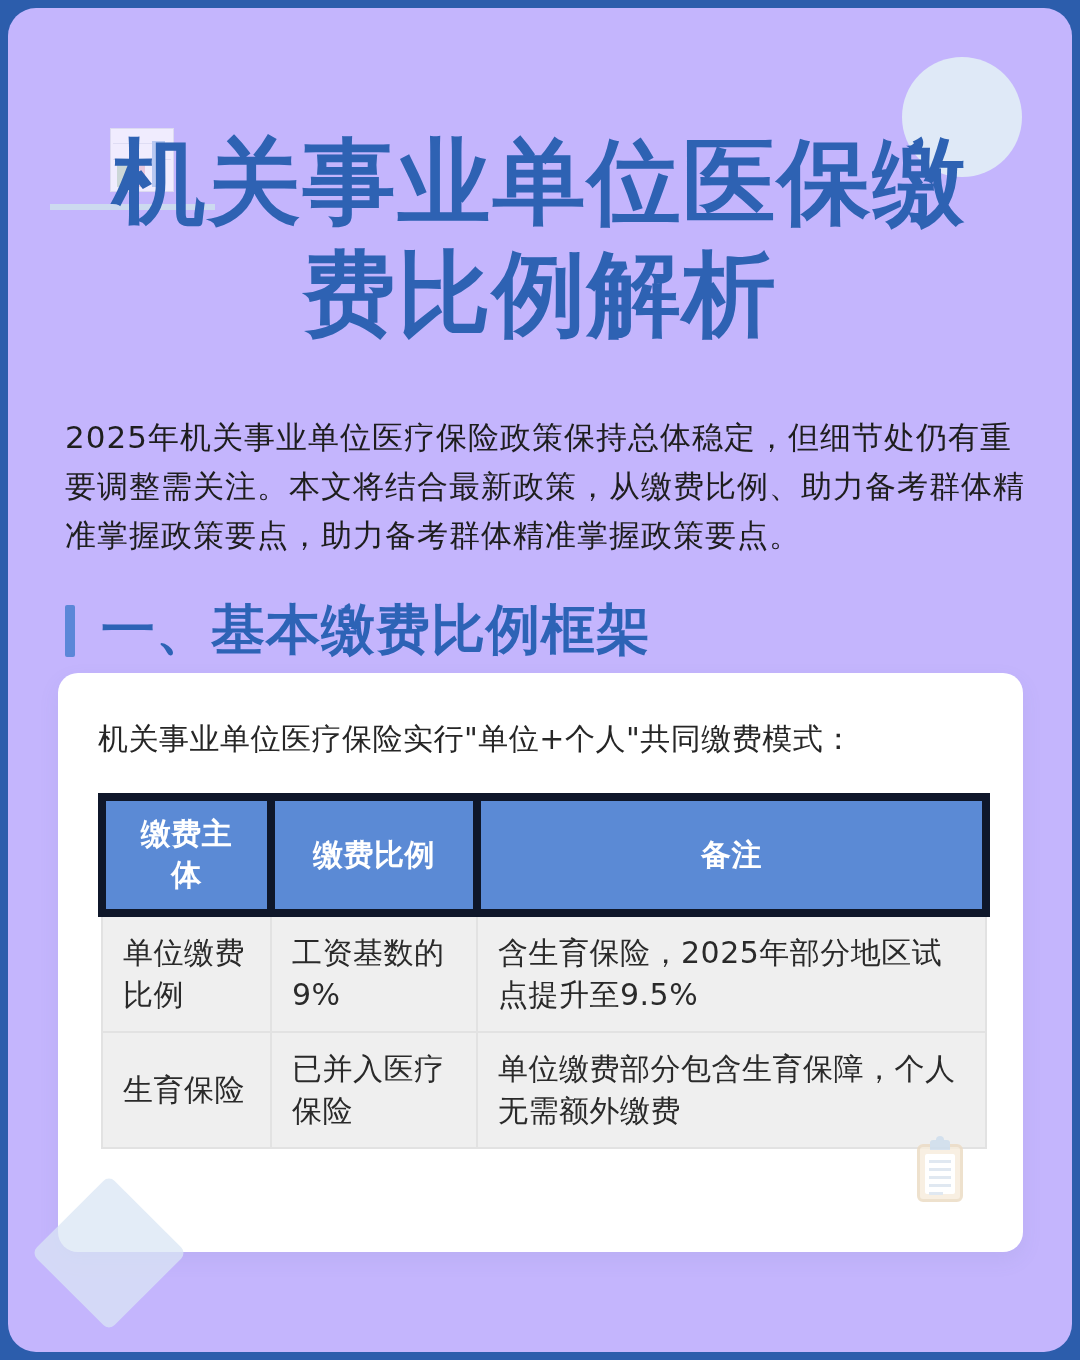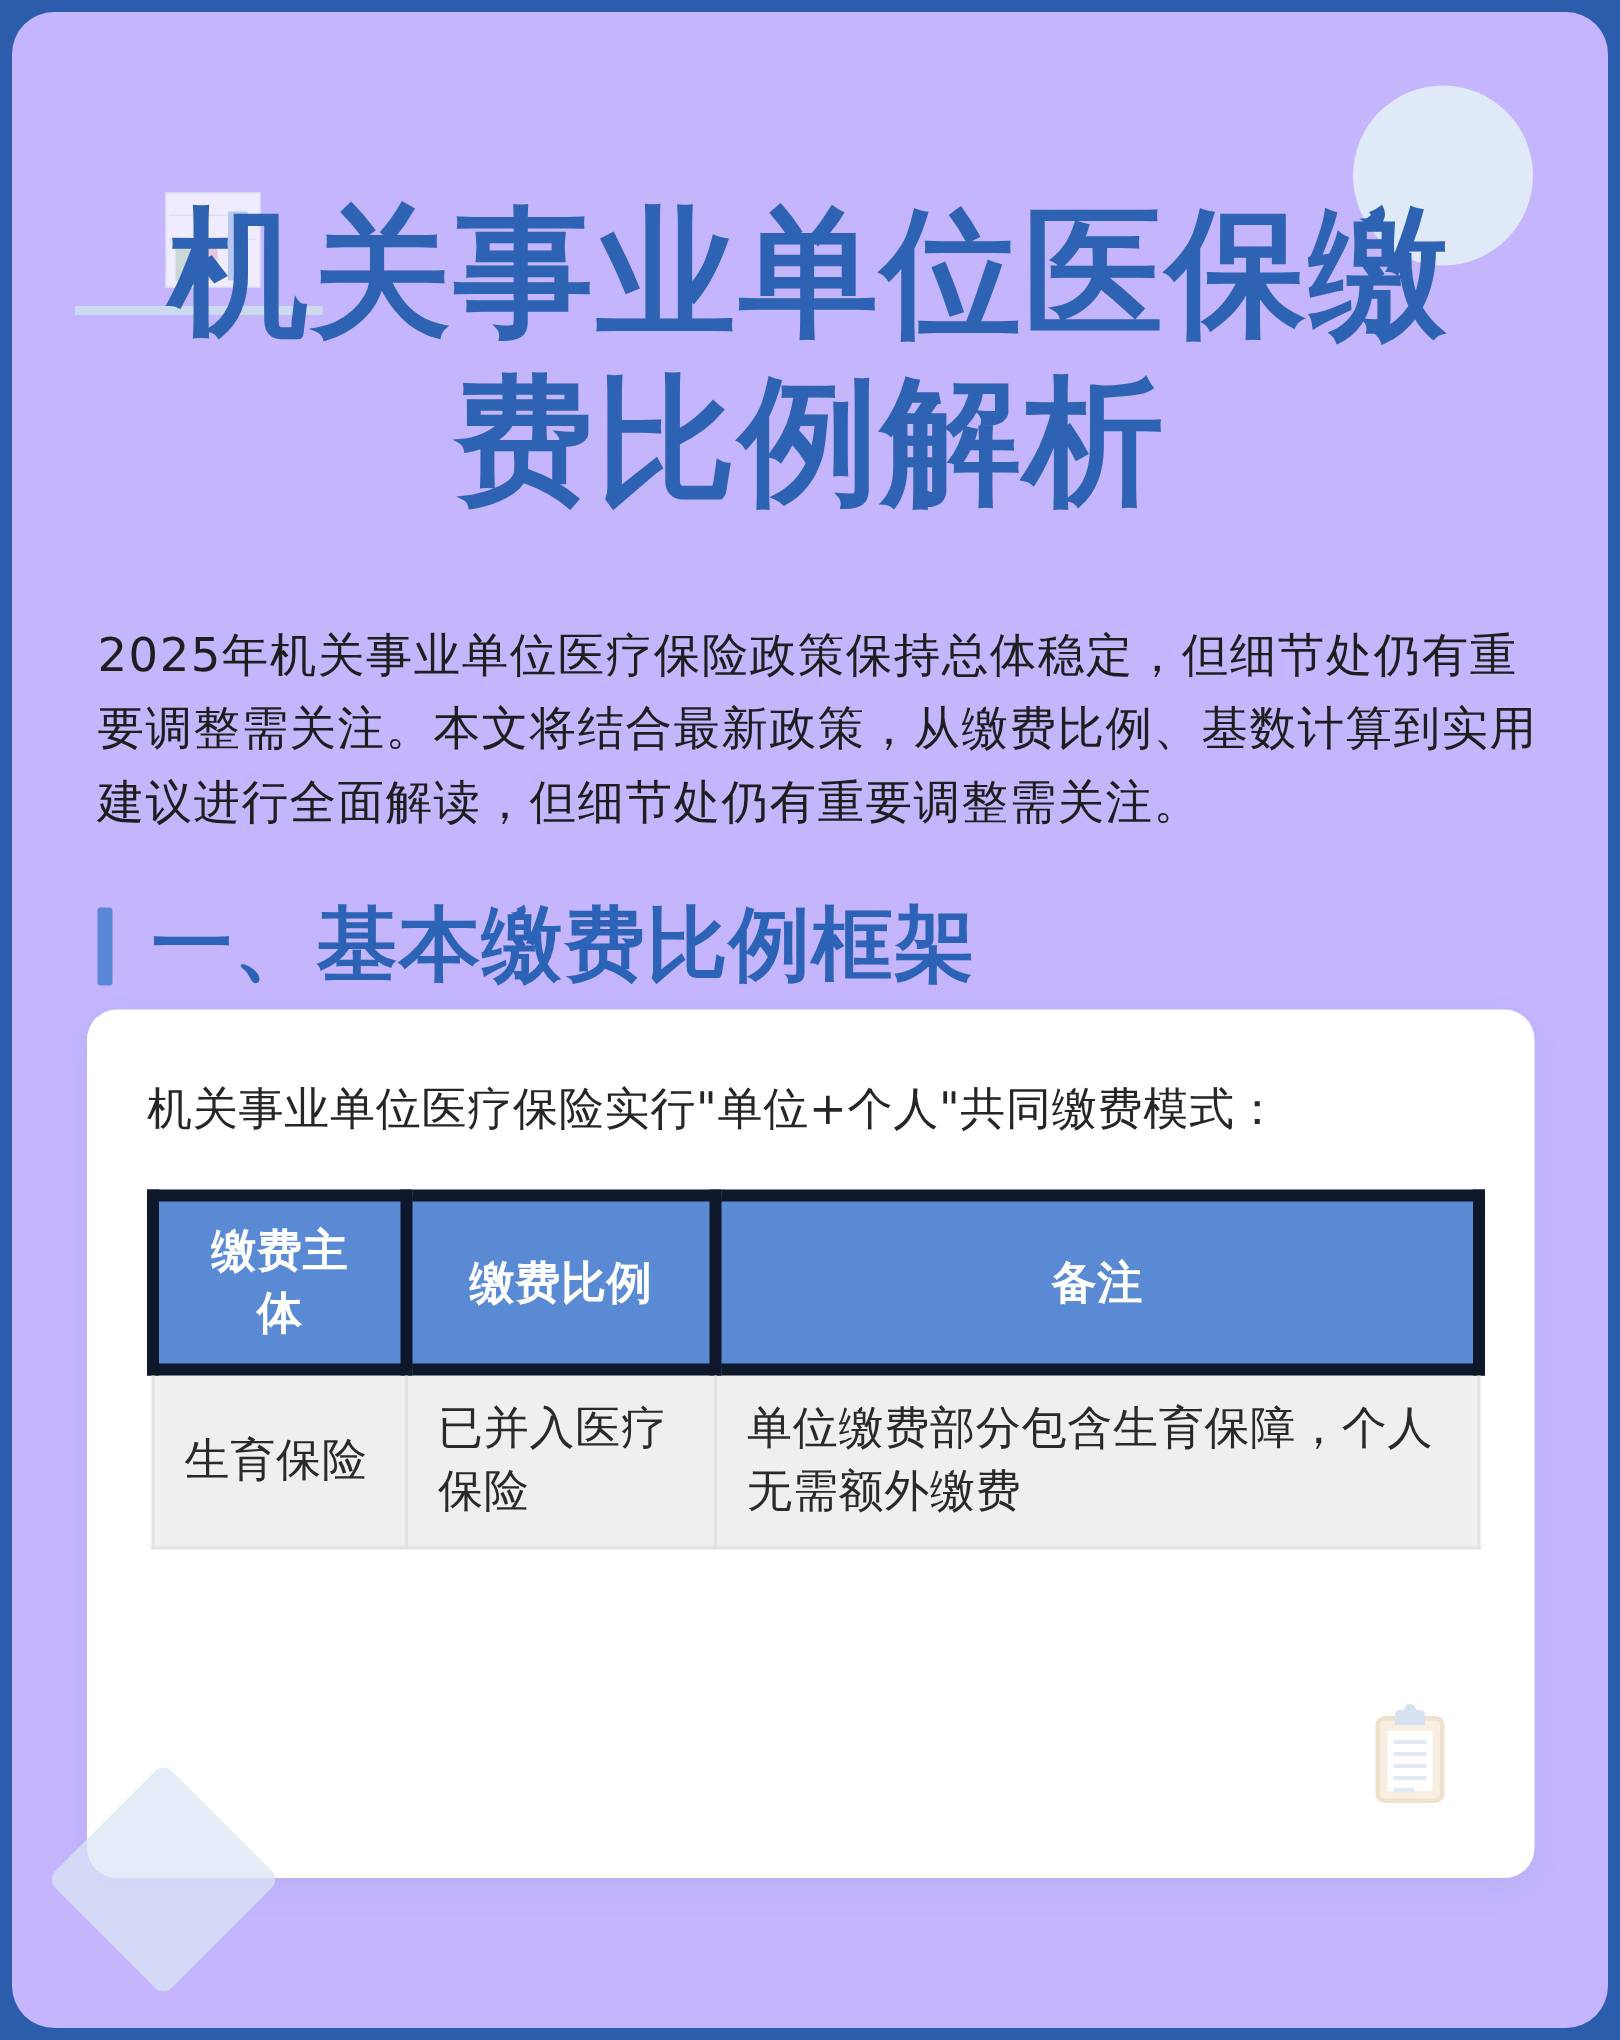--- a/index.html
+++ b/index.html
@@ -137,21 +137,21 @@
     <div class="bar-green"></div>
     <div class="bar-pink"></div>
   </div>
   <div class="deco-diamond"></div>
 
   <div class="title">
     <div>机关事业单位医保缴</div>
     <div>费比例解析</div>
   </div>
 
-  <div class="intro">2025年机关事业单位医疗保险政策保持总体稳定，但细节处仍有重要调整需关注。本文将结合最新政策，从缴费比例、基数计算到实用建议进行全面解读，但细节处仍有重要调整需关注。</div>
+  <div class="intro">2025年机关事业单位医疗保险政策保持总体稳定，但细节处仍有重要调整需关注。本文将结合最新政策，从缴费比例、助力备考群体精准掌握政策要点，助力备考群体精准掌握政策要点。</div>
 
   <div class="section-heading">
     <div class="section-bar"></div>
     <div class="section-title">一、基本缴费比例框架</div>
   </div>
 
   <div class="card">
     <div class="card-intro">机关事业单位医疗保险实行"单位+个人"共同缴费模式：</div>
 
     <table class="rate-table">
@@ -162,20 +162,25 @@
       </colgroup>
       <thead>
         <tr>
           <th>缴费主体</th>
           <th>缴费比例</th>
           <th>备注</th>
         </tr>
       </thead>
       <tbody>
         <tr class="row-gray">
+          <td>单位缴费比例</td>
+          <td>工资基数的9%</td>
+          <td>含生育保险，2025年部分地区试点提升至9.5%</td>
+        </tr>
+        <tr class="row-gray">
           <td>生育保险</td>
           <td>已并入医疗保险</td>
           <td>单位缴费部分包含生育保障，个人无需额外缴费</td>
         </tr>
       </tbody>
     </table>
 
     <div class="clipboard">
       <div class="paper"></div>
       <div class="clip"></div>

